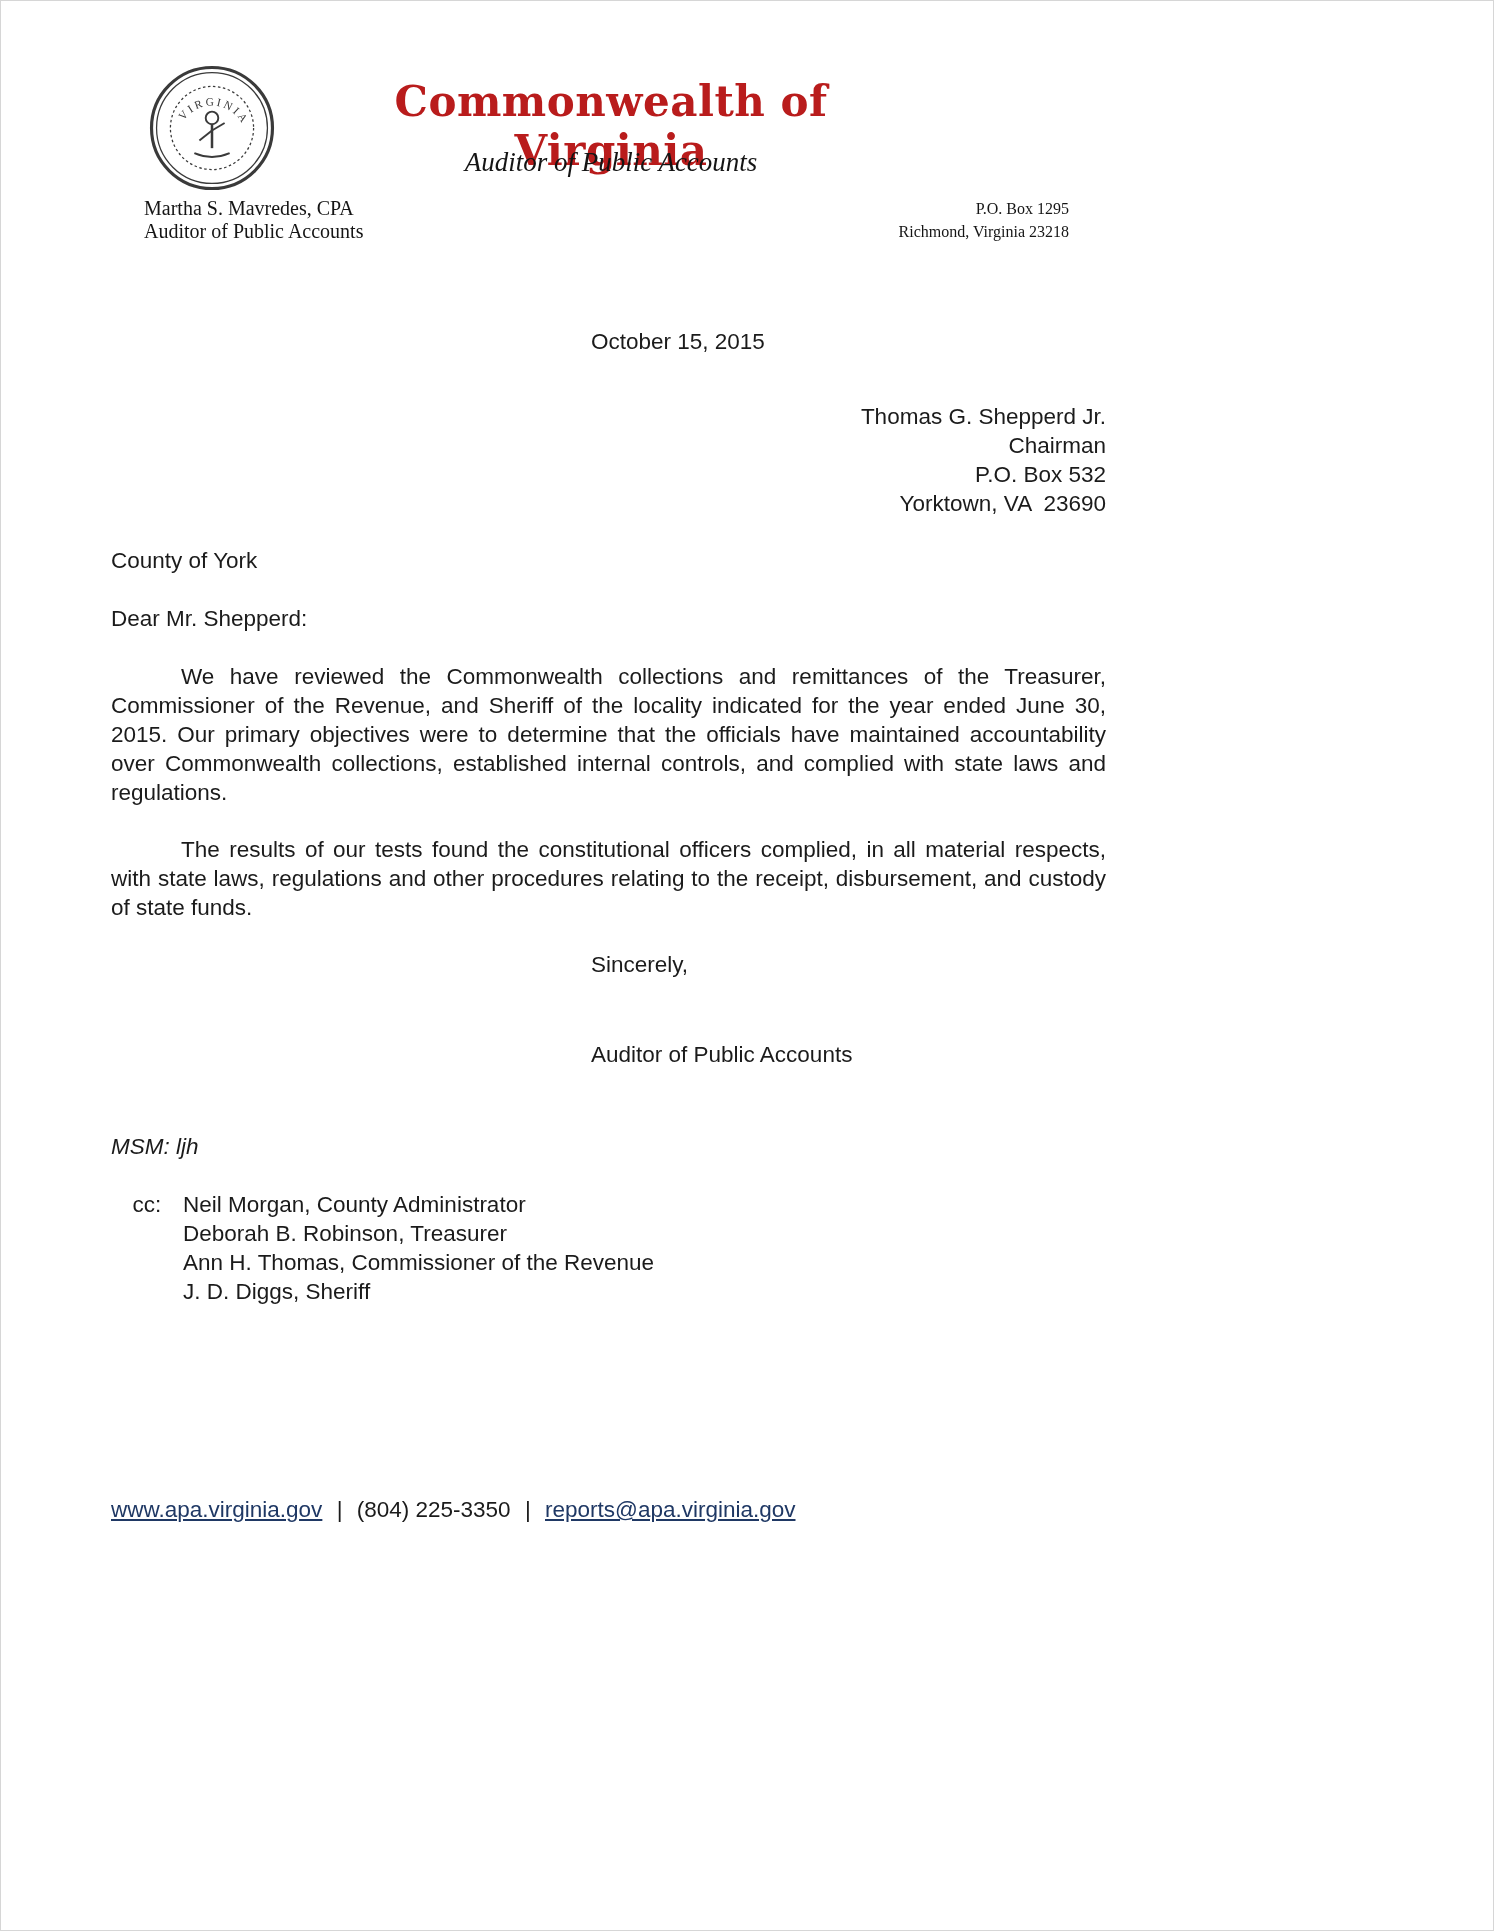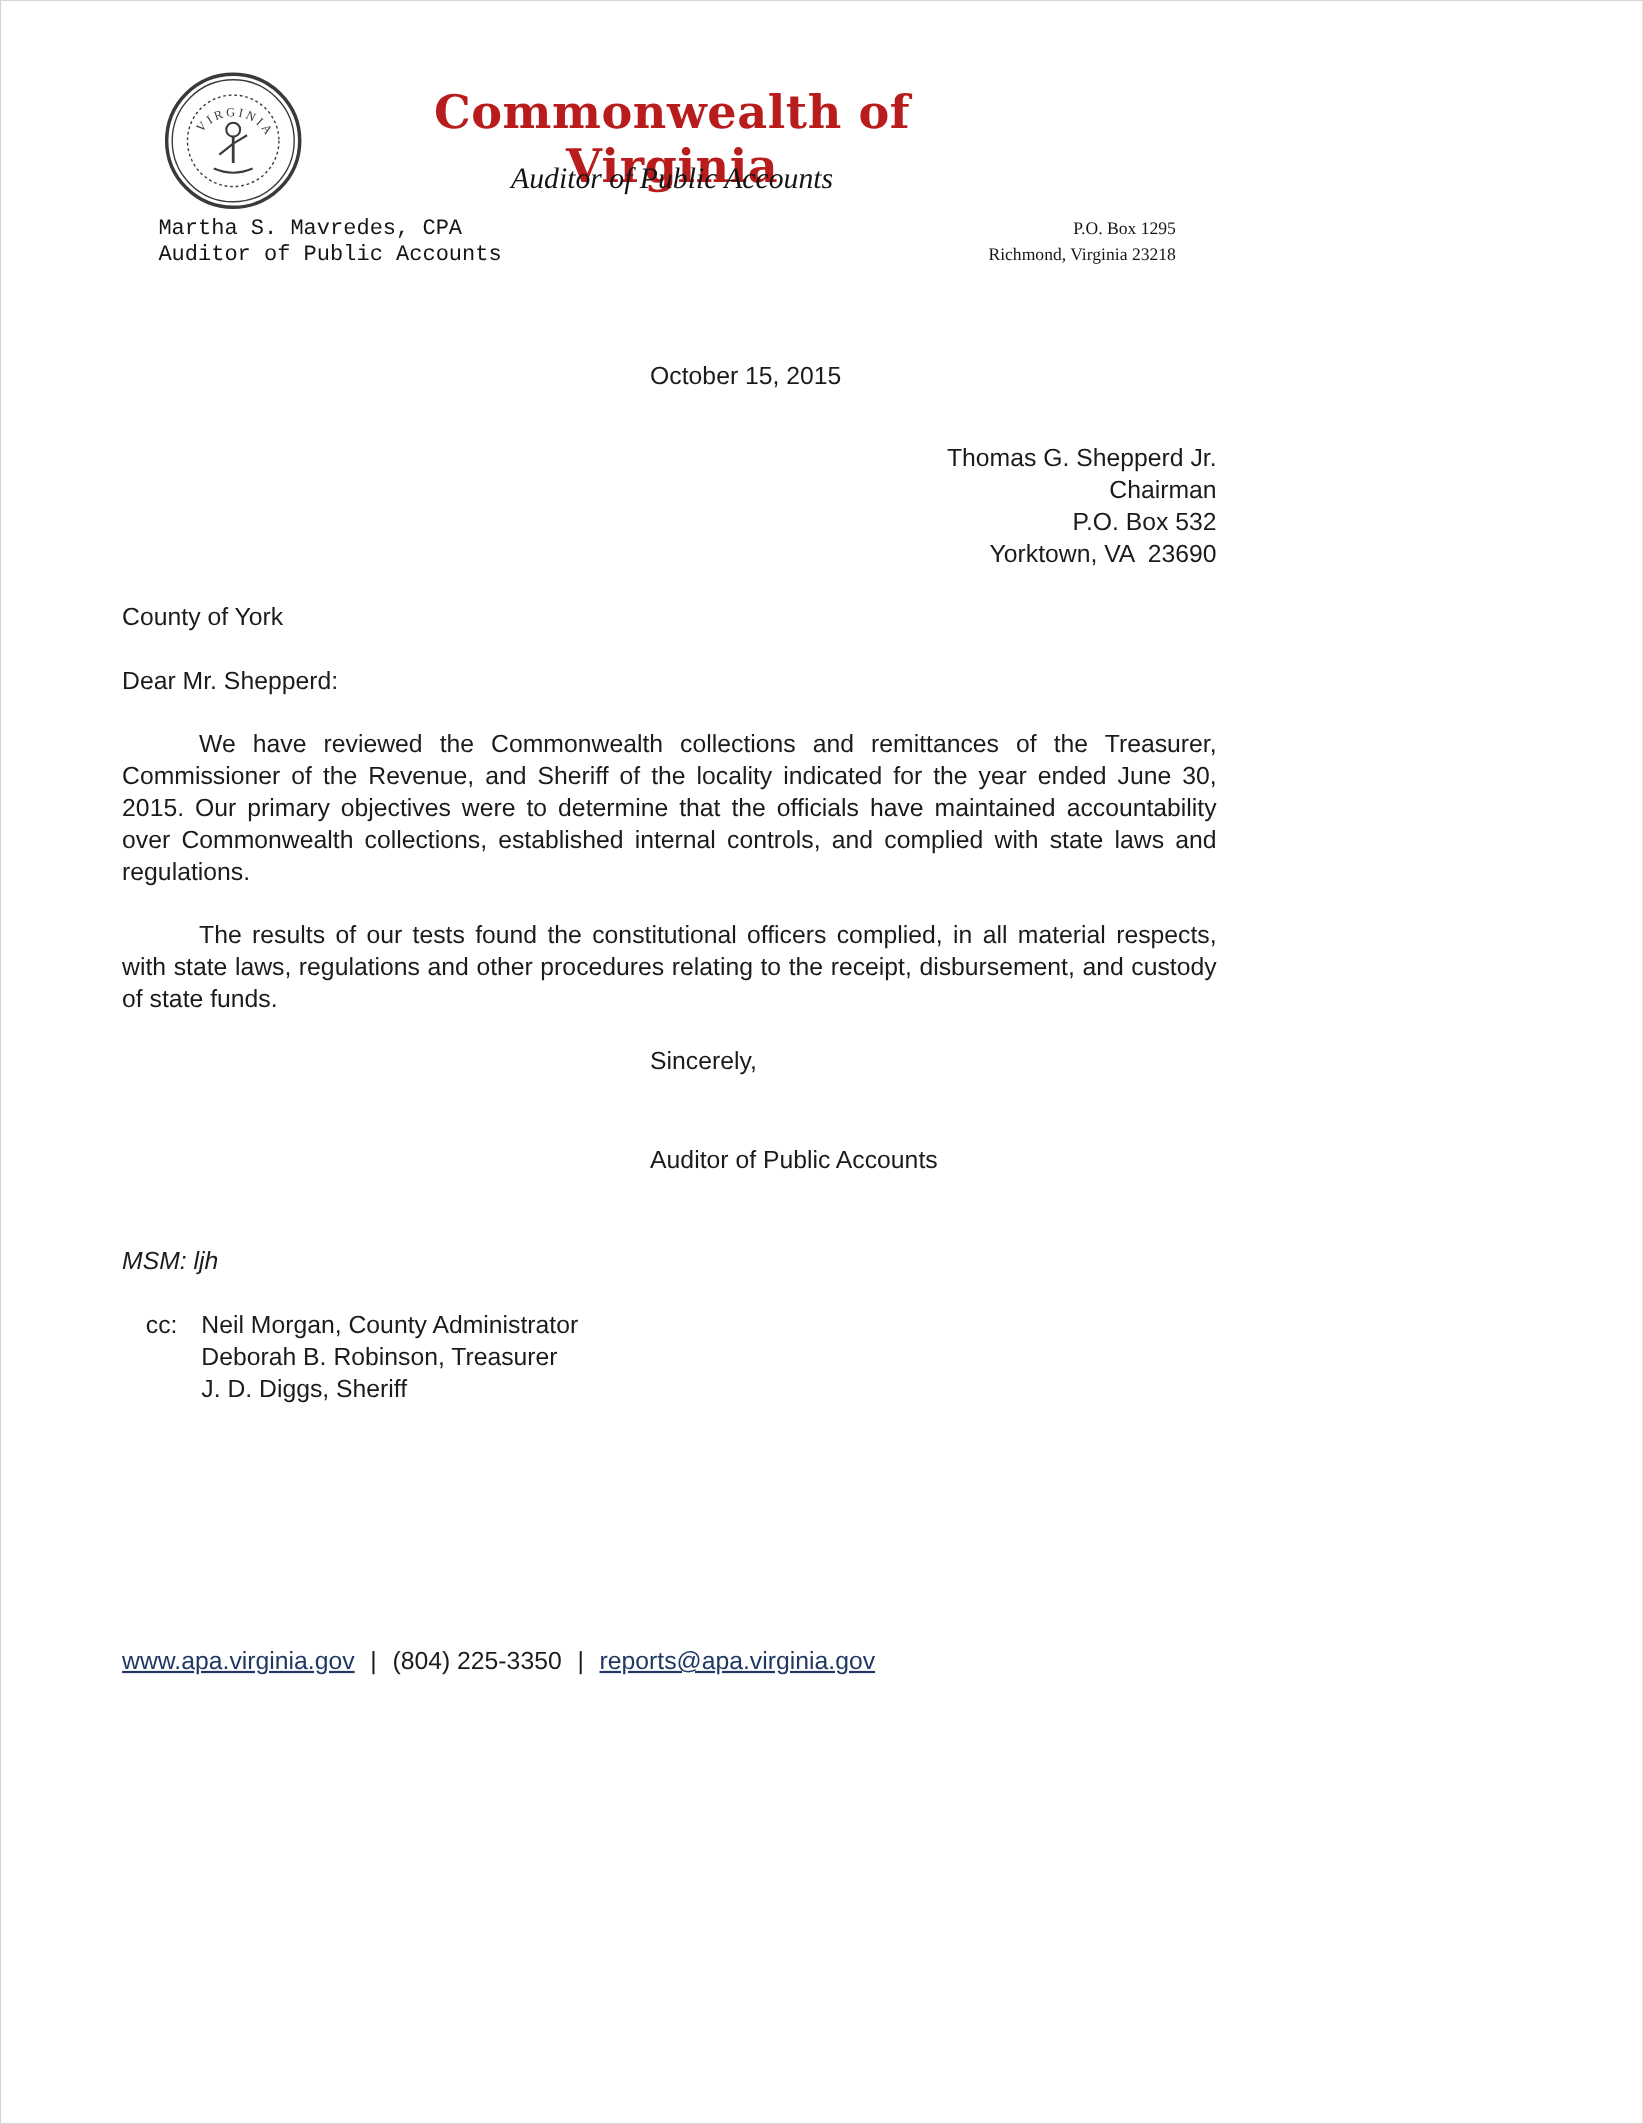--- a/index.html
+++ b/index.html
@@ -43,21 +43,21 @@
     text-align: center;
     font-family: "Liberation Serif", serif;
     font-style: italic;
     font-size: 27px;
     color: #151515;
   }
   .official-block {
     position: absolute;
     left: 143px;
     top: 196px;
-    font-family: Liberation Mono, monospace;
+    font-family: Liberation Serif, serif;
     font-size: 20px;
     line-height: 23px;
     color: #151515;
   }
   .hq-address {
     position: absolute;
     right: 424px;
     top: 196px;
     text-align: right;
     font-family: "Liberation Serif", serif;
@@ -168,20 +168,21 @@
 
     <div class="signer-line">Auditor of Public Accounts</div>
 
     <div class="reference-line">MSM: ljh</div>
 
     <div class="cc-block">
       <div class="cc-label">cc:</div>
       <div class="cc-list">
         <div>Neil Morgan, County Administrator</div>
         <div>Deborah B. Robinson, Treasurer</div>
+        <div>Ann H. Thomas, Commissioner of the Revenue</div>
         <div>J. D. Diggs, Sheriff</div>
       </div>
     </div>
 
   </div>
 
   <div class="page-footer">
     <span class="footer-link">www.apa.virginia.gov</span>
     <span class="footer-sep">|</span>
     <span>(804) 225-3350</span>

